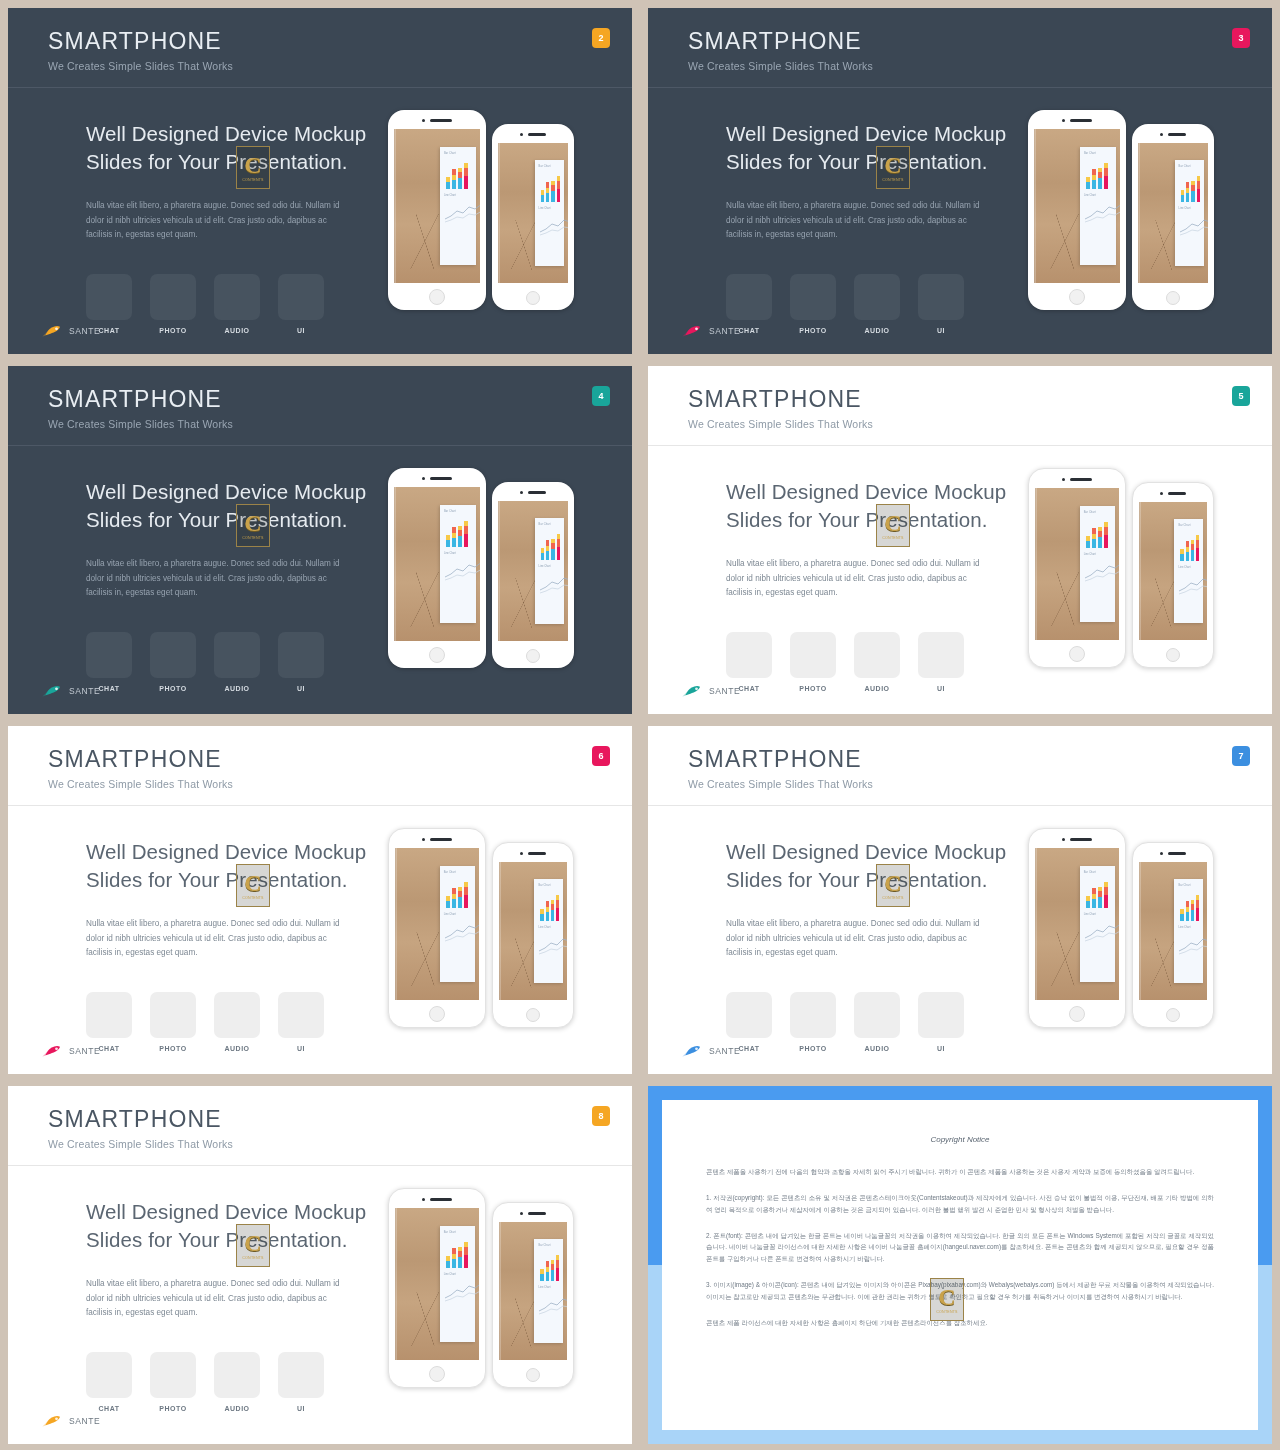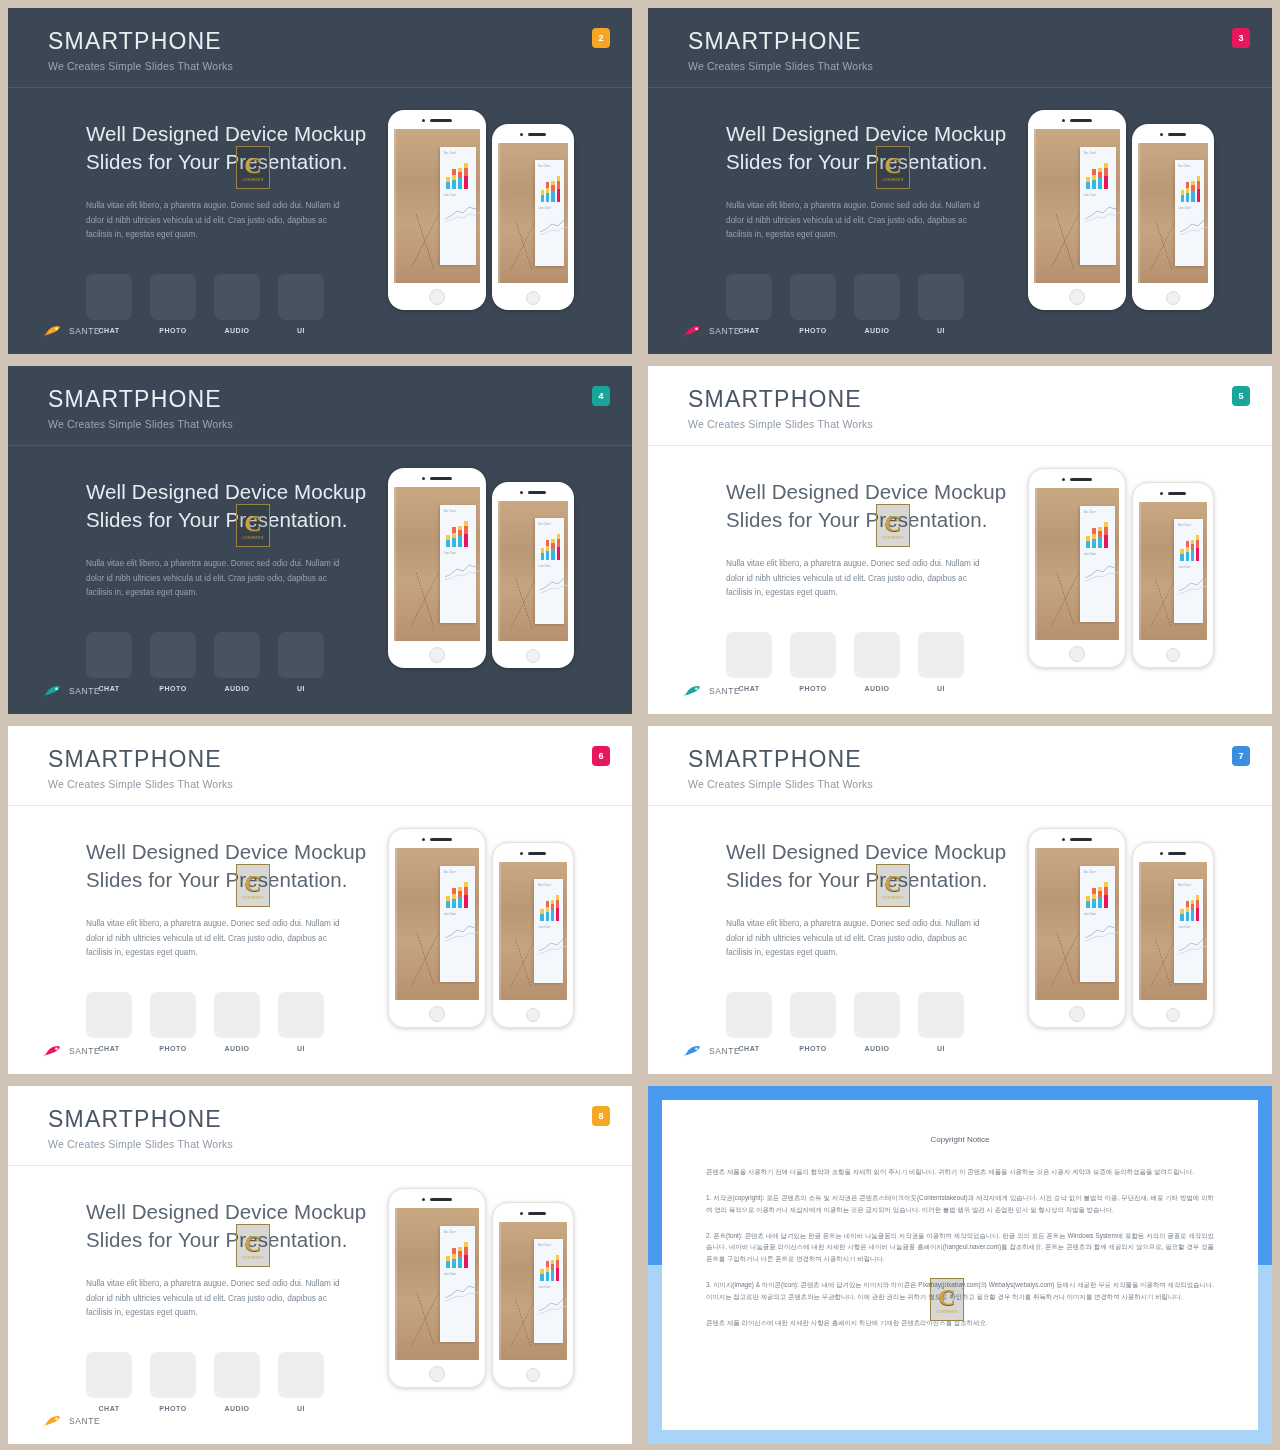--- a/index.html
+++ b/index.html
@@ -242,21 +242,21 @@
     padding: 14px;
   }
   .cr-inner {
     width: 100%; height: 100%;
     background: #fff;
     padding: 30px 44px 0 44px;
     position: relative;
     overflow: hidden;
   }
   .cr-title { text-align: center; font-size: 14px; color: #3b4754; font-weight: bold; letter-spacing: .5px;}
-  .cr-sub { text-align: center; font-size: 8px; color: #5b6672; margin-top: 5px; }
+  .cr-sub { text-align: center; font-size: 8px; color: #5b6672; margin-top: 5px; font-style: italic; }
   .cr-p {
     margin-top: 14px;
     font-size: 6.4px;
     line-height: 1.85;
     color: #6f7a85;
     text-align: justify;
   }
   .cr-p.first { margin-top: 22px; }
 </style>
 </head>

